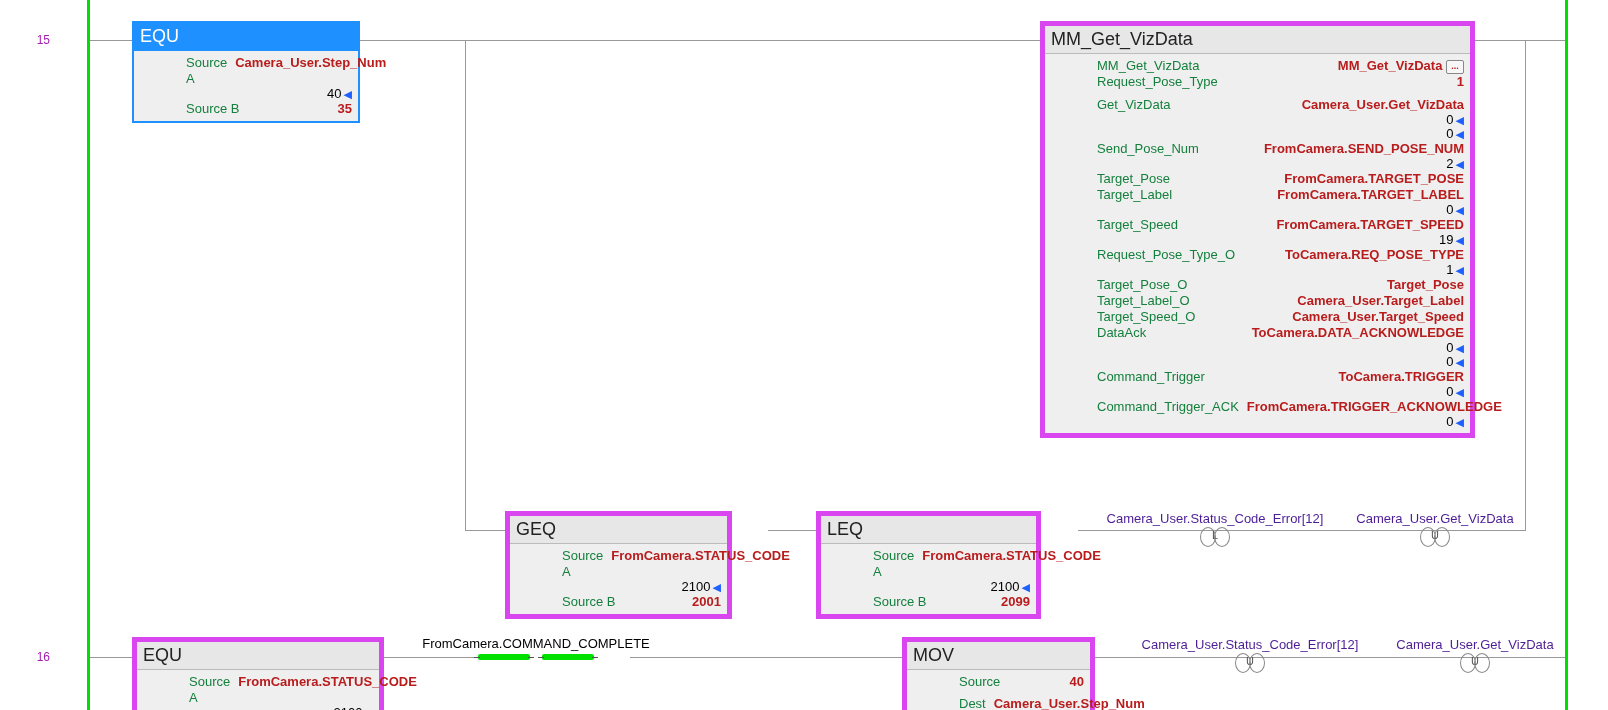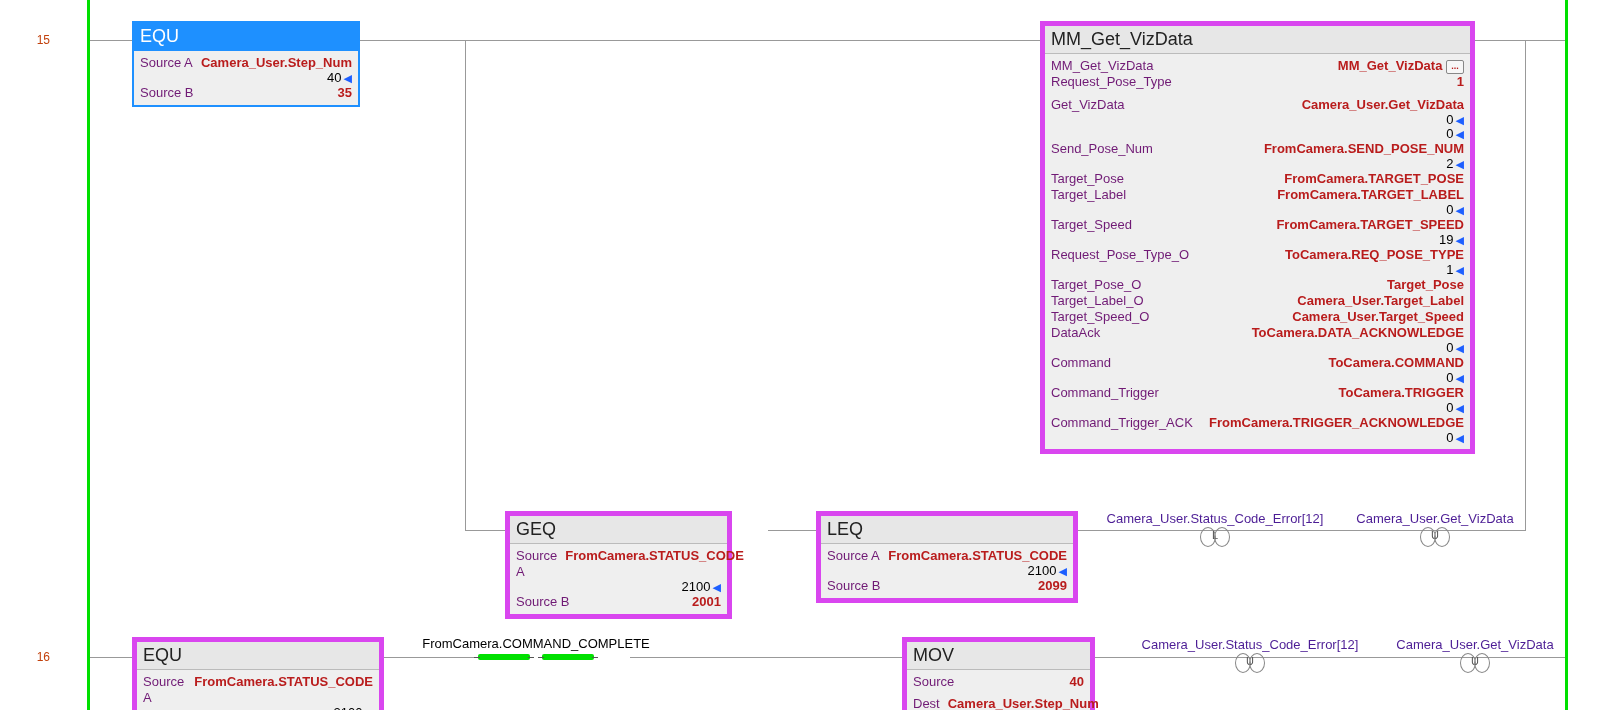--- a/index.html
+++ b/index.html
@@ -17,21 +17,21 @@
   .rail {
     position: absolute;
     top: 0;
     bottom: 0;
     width: 3px;
     background: #00e000;
   }
   .rung-num {
     position: absolute;
     font-size: 12px;
-    color: #c2410c;
+    color: #a21caf;
     text-align: right;
     width: 40px;
   }
   .wire {
     position: absolute;
     background: #999;
   }
   .ib {
     position: absolute;
     background: #efefef;
@@ -55,21 +55,21 @@
   .ib-body {
     padding: 4px 6px;
   }
   .ib-row {
     display: flex;
     justify-content: space-between;
     align-items: baseline;
     line-height: 16px;
     gap: 8px;
   }
-  .ib-label { color: #701a75; }
+  .ib-label { color: #15803d; margin-left: 46px; }
   .ib-val { color: #b91c1c; text-align: right; font-weight: bold; }
   .ib-live {
     text-align: right;
     color: #000;
     line-height: 14px;
     position: relative;
   }
   .arrow {
     display: inline-block;
     color: #1e5fff;
@@ -242,24 +242,20 @@
       </div>
       <div class="ib-row">
         <span class="ib-label">Target_Speed_O</span>
         <span class="ib-val">Camera_User.Target_Speed</span>
       </div>
       <div class="ib-row">
         <span class="ib-label">DataAck</span>
         <span class="ib-val">ToCamera.DATA_ACKNOWLEDGE</span>
       </div>
       <div class="ib-live">0<span class="arrow">◀</span></div>
-      <div class="ib-row">
-        <span class="ib-label">Command</span>
-        <span class="ib-val">ToCamera.COMMAND</span>
-      </div>
       <div class="ib-live">0<span class="arrow">◀</span></div>
       <div class="ib-row">
         <span class="ib-label">Command_Trigger</span>
         <span class="ib-val">ToCamera.TRIGGER</span>
       </div>
       <div class="ib-live">0<span class="arrow">◀</span></div>
       <div class="ib-row">
         <span class="ib-label">Command_Trigger_ACK</span>
         <span class="ib-val">FromCamera.TRIGGER_ACKNOWLEDGE</span>
       </div>
@@ -275,21 +271,21 @@
       <span class="ib-val">FromCamera.STATUS_CODE</span>
     </div>
     <div class="ib-live"><span>2100</span><span class="arrow">◀</span></div>
     <div class="ib-row">
       <span class="ib-label">Source B</span>
       <span class="ib-val">2001</span>
     </div>
   </div>
 </div>
 
-<div class="ib" style="left:816px; top:511px; width:262px;">
+<div class="ib" style="left:816px; top:511px; width:225px;">
   <div class="ib-title">LEQ</div>
   <div class="ib-body">
     <div class="ib-row">
       <span class="ib-label">Source A</span>
       <span class="ib-val">FromCamera.STATUS_CODE</span>
     </div>
     <div class="ib-live"><span>2100</span><span class="arrow">◀</span></div>
     <div class="ib-row">
       <span class="ib-label">Source B</span>
       <span class="ib-val">2099</span>

